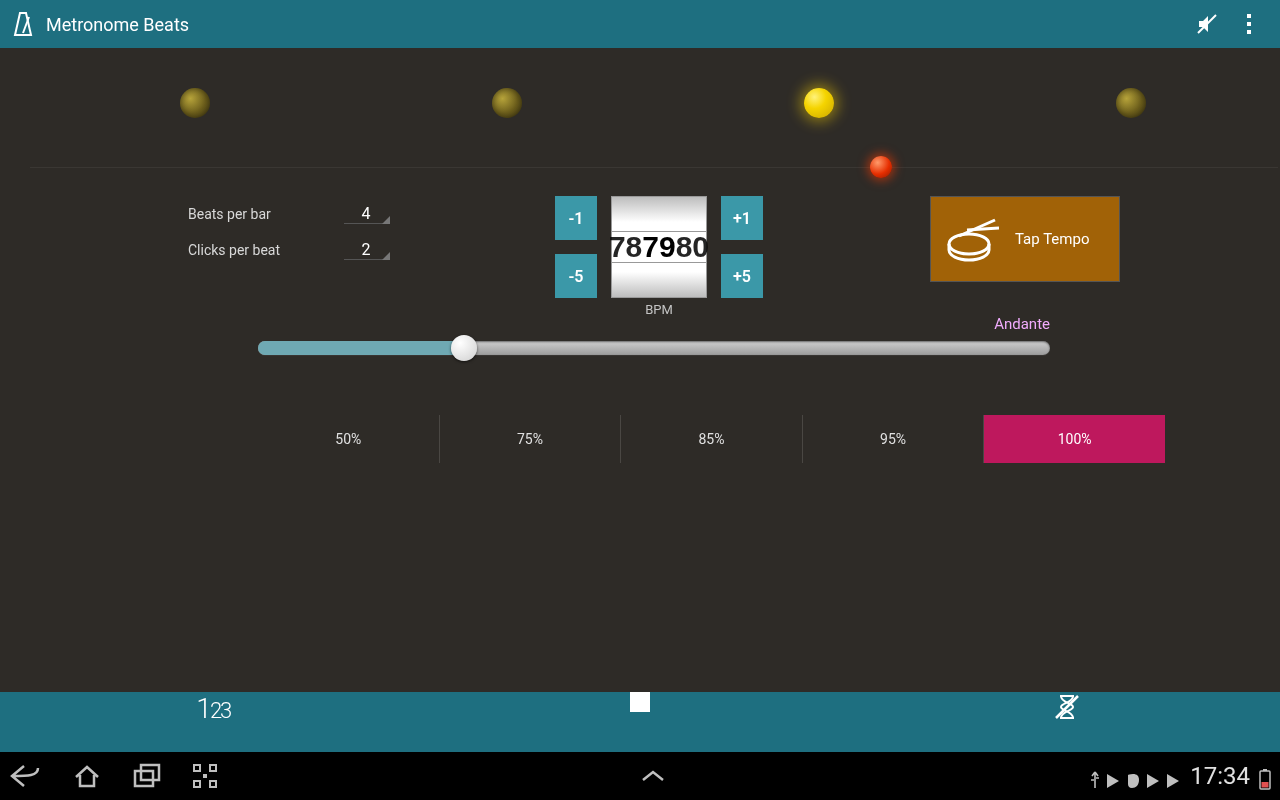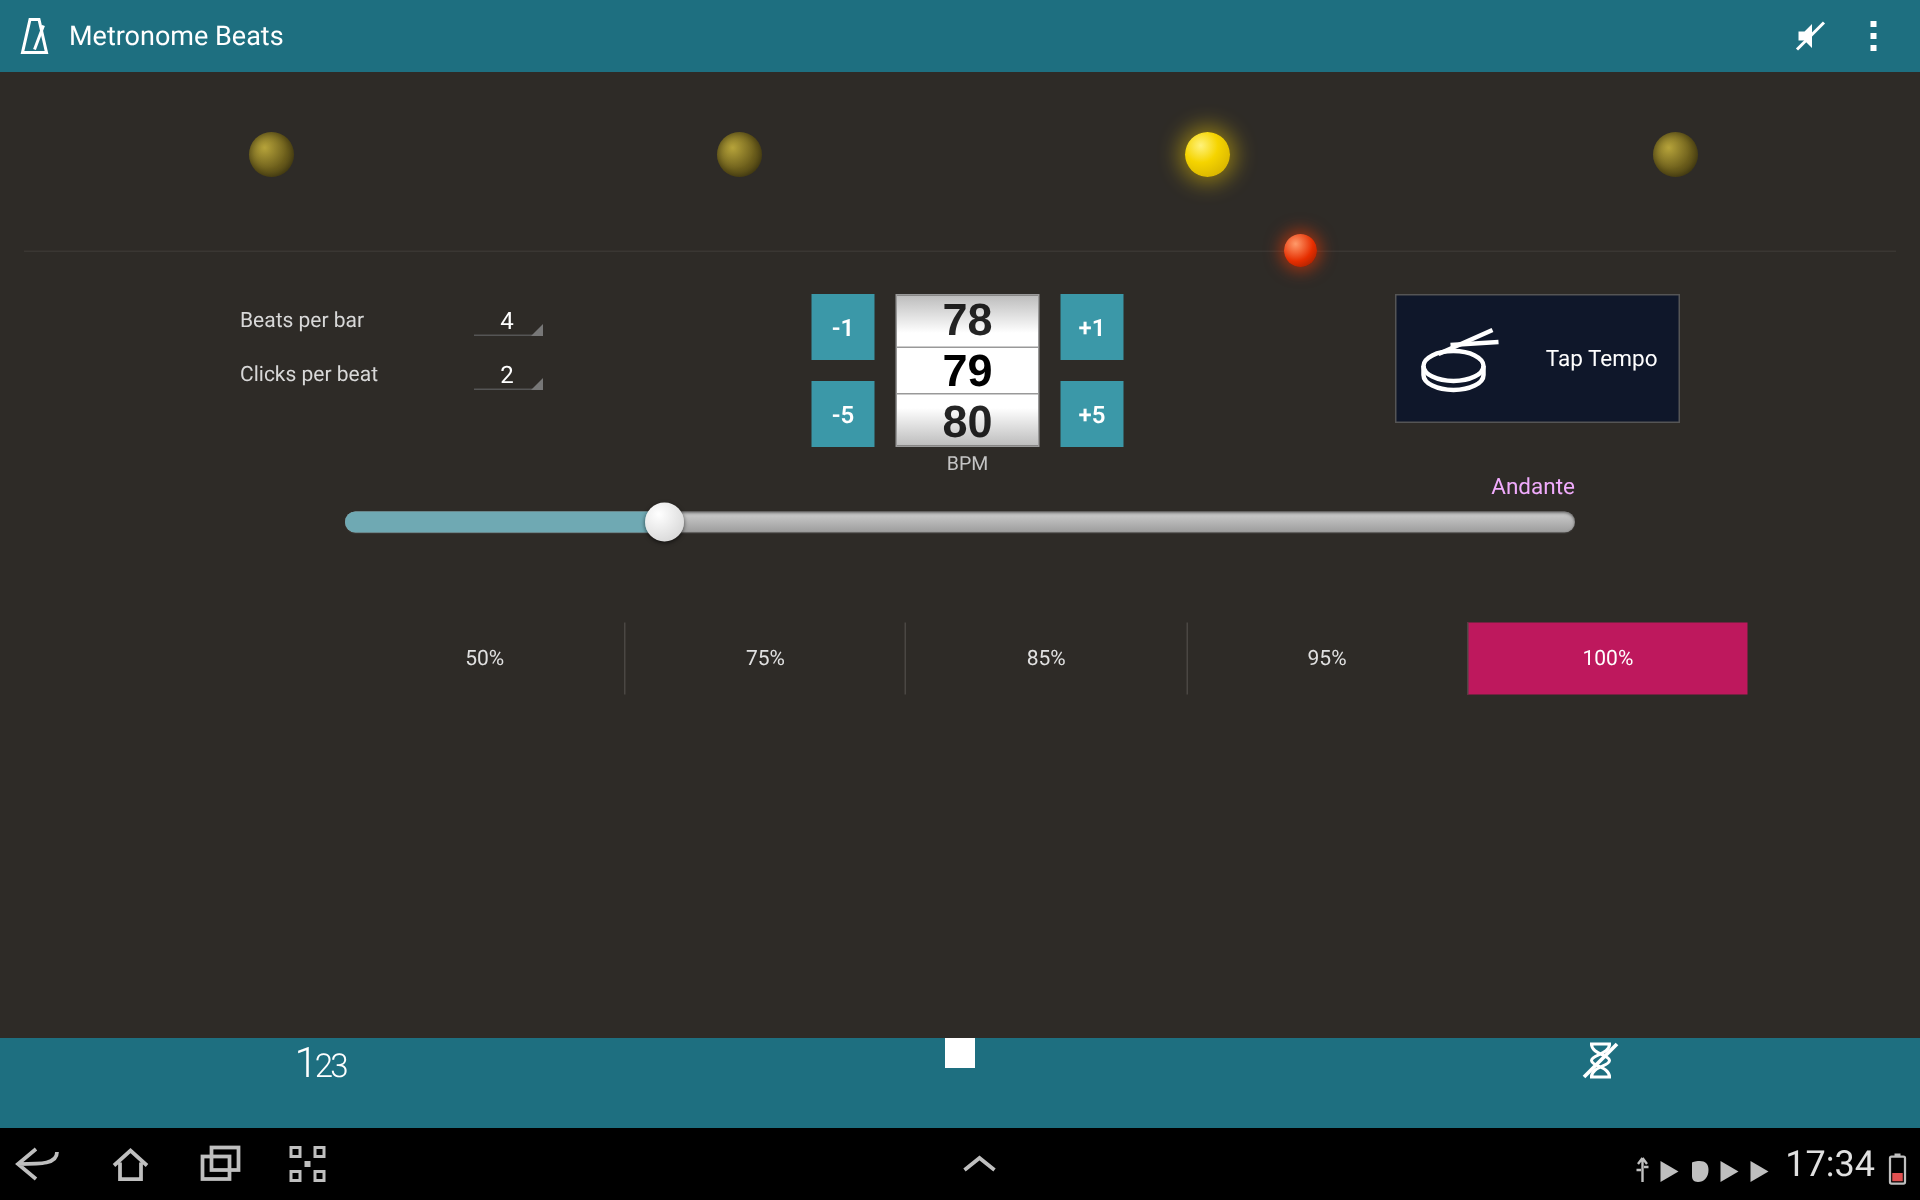--- a/index.html
+++ b/index.html
@@ -7,49 +7,49 @@
   body { background: #2e2b27; color: #e8e8e8; display: flex; flex-direction: column; }
 
   
   .appbar { height: 48px; background: #1e6f80; display: flex; align-items: center; padding: 0 10px; }
   .appbar .logo { width: 26px; height: 26px; margin-right: 10px; display:flex; align-items:center; justify-content:center; }
   .appbar .title { font-size: 18px; color: #fff; font-weight: 400; }
   .appbar .spacer { flex: 1; }
   .appbar .iconbtn { width: 42px; height: 42px; display:flex; align-items:center; justify-content:center; cursor:pointer; }
 
   
-  .content { flex: 1; display: flex; flex-direction: column; }
+  .content { flex: 1; display: flex; flex-direction: column; padding-left: 28px; }
 
   
   .beat-row { height: 120px; position: relative; border-bottom: 1px solid #3a3733; width: 1248px; margin: 0 auto; }
   .beat-row .orb { position:absolute; top: 40px; width: 30px; height: 30px; border-radius: 50%; }
   .orb.dim { background: radial-gradient(circle at 35% 35%, #b6a33a, #6b5d1b 55%, #3d3512 100%); box-shadow: 0 0 6px rgba(0,0,0,.4) inset; }
   .orb.bright { background: radial-gradient(circle at 35% 30%, #fff27a 0%, #f5d400 40%, #caa600 100%); box-shadow: 0 0 14px 4px rgba(255,214,0,.45); }
   .subbeat { position:absolute; width:22px; height:22px; border-radius:50%; background: radial-gradient(circle at 35% 30%, #ff9a6a 0%, #e62e00 55%, #8a1a00 100%); box-shadow: 0 0 10px 3px rgba(255,60,0,.5); top: 108px; }
 
   
   .controls { display:flex; align-items:flex-start; padding: 28px 160px 0 160px; gap: 60px; }
   .settings-col { width: 200px; font-size: 14px; color:#d8d8d8; }
   .settings-col .row { display:flex; align-items:center; justify-content:space-between; height: 36px; }
   .spinner-val { width: 44px; text-align:center; font-size: 16px; color:#fff; position:relative; border-bottom:1px solid #555; }
   .spinner-tri { position:absolute; right:-2px; bottom:-1px; width:0; height:0; border-left:8px solid transparent; border-bottom:8px solid #777; }
 
   .bpm-col { flex:1; display:flex; flex-direction:column; align-items:center; }
   .bpm-grid { display:grid; grid-template-columns: 42px 96px 42px; grid-template-rows: 44px 44px; gap: 14px 14px; align-items:stretch; }
-  .bpm-wheel { grid-row: 1 / span 2; grid-column: 2; background: linear-gradient(#bdbdbd, #fff 25%, #fff 75%, #bdbdbd); display:flex; flex-direction:column; justify-content:space-between; align-items:center; font-family: Arial, sans-serif; font-weight:700; color:#000; border:1px solid #999; position:relative; }
+  .bpm-wheel { grid-row: 1 / span 2; grid-column: 2; background: linear-gradient(#bdbdbd, #fff 25%, #fff 75%, #bdbdbd); display:flex; flex-direction:row; justify-content:center; align-items:center; font-family: Arial, sans-serif; font-weight:700; color:#000; border:1px solid #999; position:relative; }
   .bpm-wheel span { font-size: 30px; line-height: 34px; }
   .bpm-wheel .prev, .bpm-wheel .next { opacity:.85; }
   .bpm-wheel::before, .bpm-wheel::after { content:""; position:absolute; left:0; right:0; height:1px; background:#999; }
   .bpm-wheel::before { top: 34px; }
   .bpm-wheel::after  { bottom: 34px; }
   .stepbtn { background:#3b98a8; color:#fff; display:flex; align-items:center; justify-content:center; font-size:16px; font-weight:600; cursor:pointer; }
   .bpm-label { margin-top:4px; font-size:13px; color:#c4c4c4; }
 
   .tap-col { width: 190px; }
-  .tap-card { border:1px solid #555; background:#0f172a; height: 86px; display:flex; align-items:center; gap:14px; padding: 0 14px; cursor:pointer;justify-content:space-between; }
+  .tap-card { border:1px solid #555; background:#a16207; height: 86px; display:flex; align-items:center; gap:14px; padding: 0 14px; cursor:pointer; }
   .tap-card .drum { width: 56px; height: 56px; display:flex; align-items:center; justify-content:center; }
   .tap-card .label { font-size: 15px; color:#fff; }
 
   
   .slider-wrap { margin: 24px 115px 0 115px; position:relative; padding-left:115px; padding-right:115px; }
   .tempo-name { position:absolute; right:115px; top:-26px; font-size:15px; color:#f0abfc; }
   .track { height:14px; border-radius:7px; background: linear-gradient(#cfcfcf,#9c9c9c); position:relative; box-shadow: inset 0 1px 2px rgba(0,0,0,.5), 0 1px 0 rgba(255,255,255,.05); }
   .track .fill { position:absolute; left:0; top:0; bottom:0; border-radius:7px 0 0 7px; background:#6fa9b3; }
   .track .thumb { position:absolute; top:50%; width:26px; height:26px; border-radius:50%; transform:translate(-50%,-50%); background: radial-gradient(circle at 35% 30%, #fff, #cfcfcf); box-shadow:0 1px 3px rgba(0,0,0,.6); }
 

